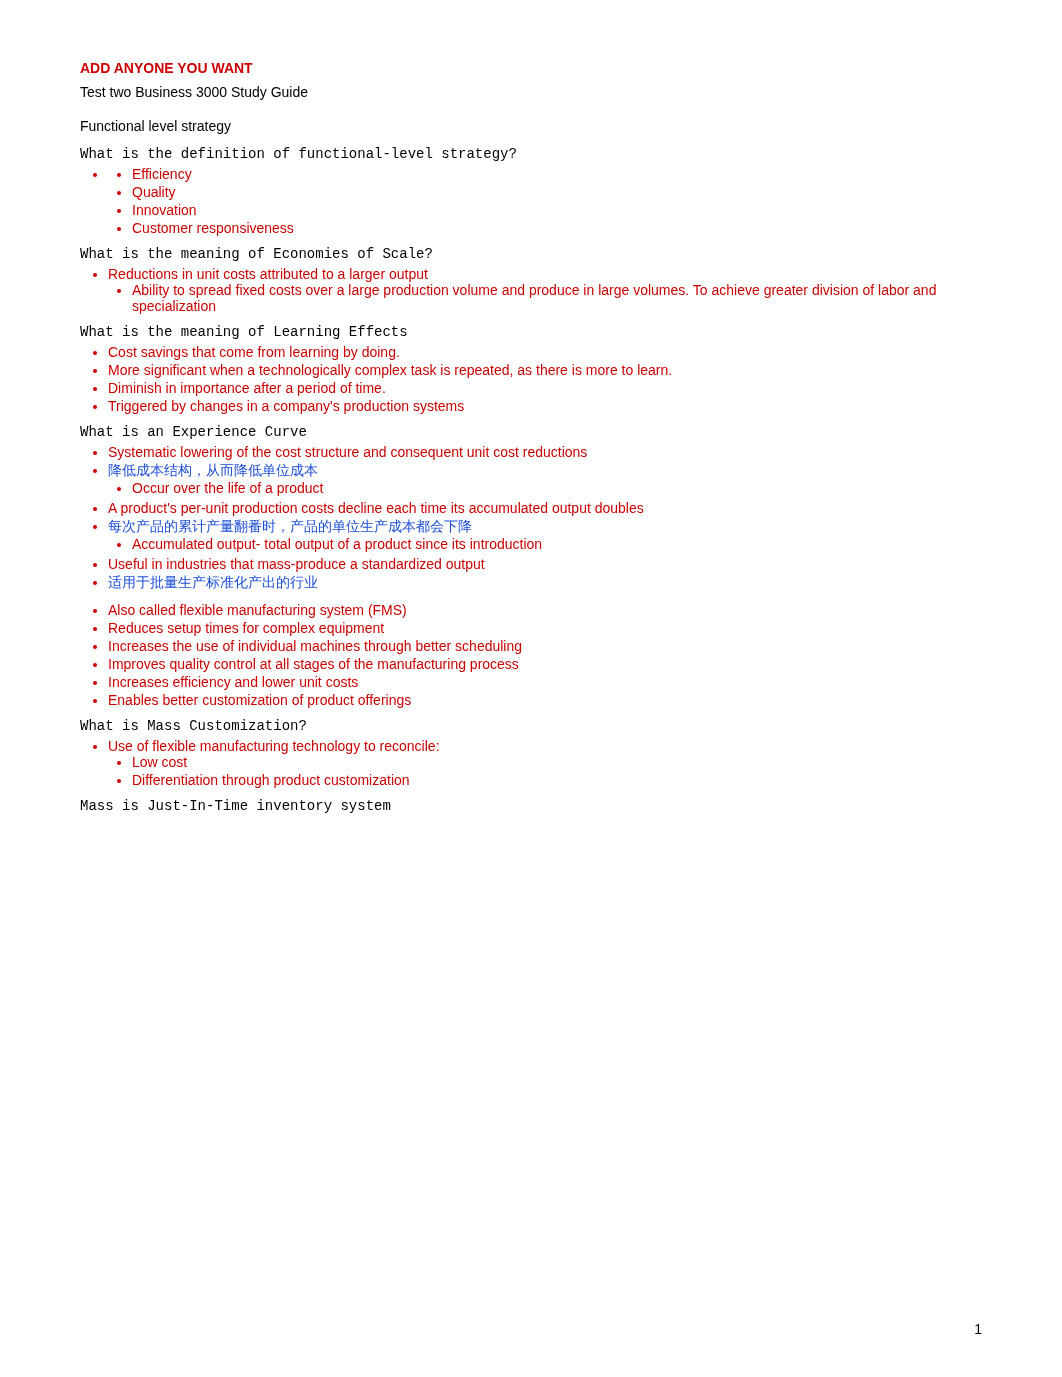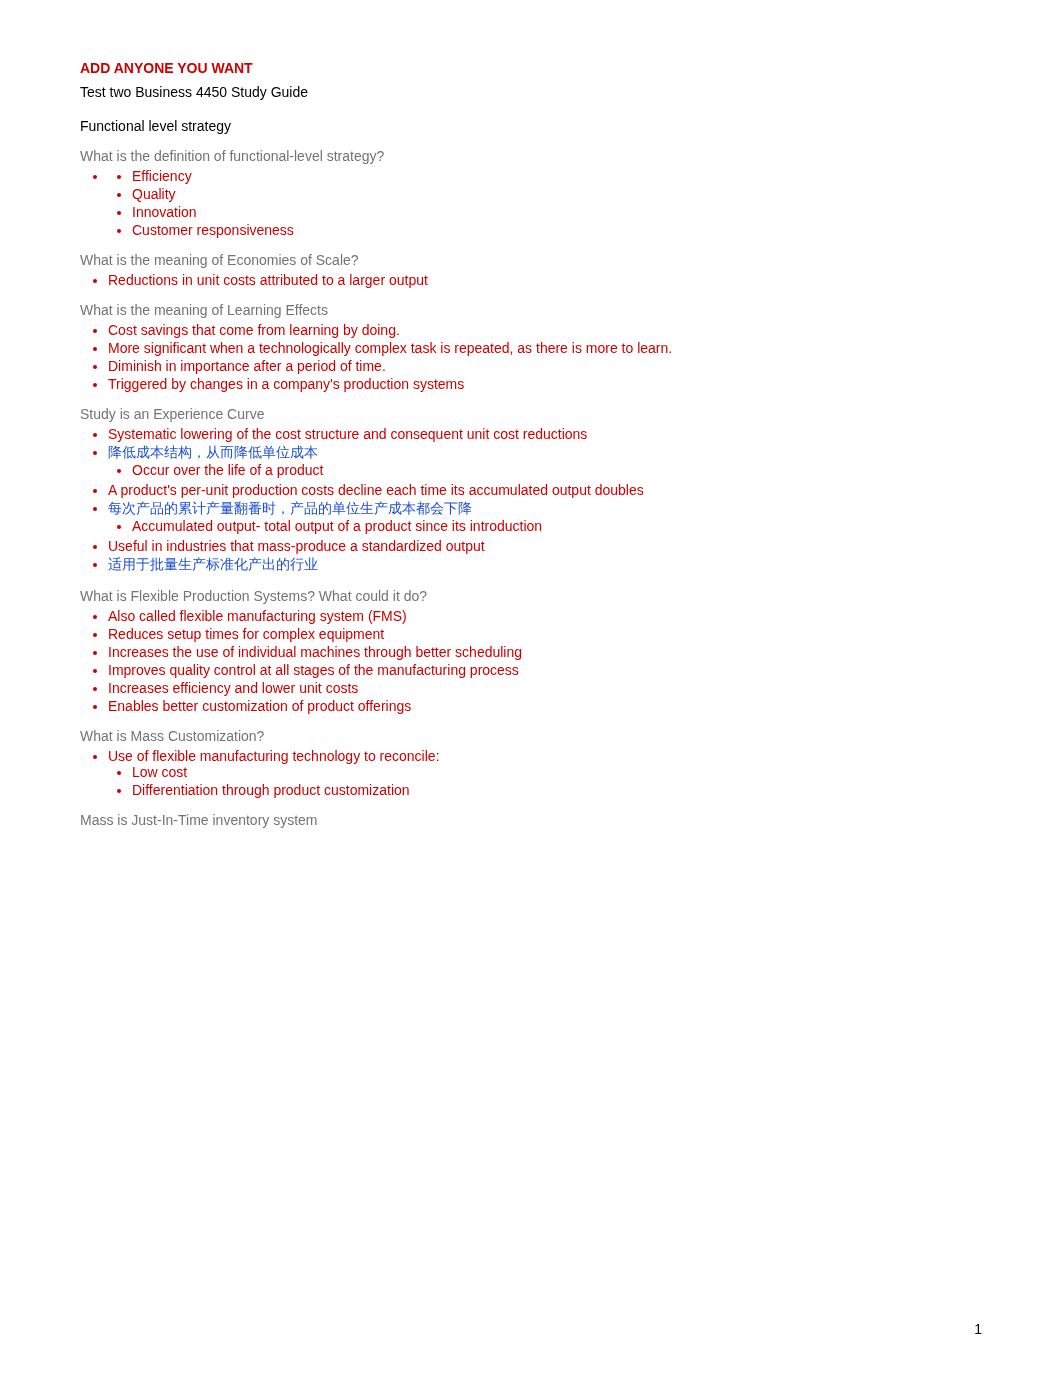--- a/index.html
+++ b/index.html
@@ -76,30 +76,30 @@
       font-size: 14px;
       color: #000;
     }
 
     .section-block {
       margin-bottom: 10px;
     }
 
     .question-line {
       font-size: 14px;
-      color: #737373;
-      margin-top: 14px;
+      color: #000000;
       margin-bottom: 4px;
+      font-family: Liberation Mono, monospace;
     }
   </style>
 </head>
 <body>
 
 <div class="page-title">ADD ANYONE YOU WANT</div>
-<div class="subtitle">Test two Business 4450 Study Guide</div>
+<div class="subtitle">Test two Business 3000 Study Guide</div>
 
 <div class="section-block">
   <div class="section-heading">Functional level strategy</div>
   <div class="question-line">What is the definition of functional-level strategy?</div>
   <ul>
     <li>
       <ul>
         <li><span>Efficiency</span></li>
         <li><span>Quality</span></li>
         <li><span>Innovation</span></li>
@@ -107,36 +107,39 @@
       </ul>
     </li>
   </ul>
 </div>
 
 <div class="section-block">
   <div class="question-line">What is the meaning of Economies of Scale?</div>
   <ul>
     <li>
       <span class="red">Reductions in unit costs attributed to a larger output</span>
+      <ul>
+        <li><span>Ability to spread fixed costs over a large production volume and produce in large volumes. To achieve greater division of labor and specialization</span></li>
+      </ul>
     </li>
   </ul>
 </div>
 
 <div class="section-block">
   <div class="question-line">What is the meaning of Learning Effects</div>
   <ul>
     <li><span>Cost savings that come from learning by doing.</span></li>
     <li><span>More significant when a technologically complex task is repeated, as there is more to learn.</span></li>
     <li><span>Diminish in importance after a period of time.</span></li>
     <li><span>Triggered by changes in a company's production systems</span></li>
   </ul>
 </div>
 
 <div class="section-block">
-  <div class="question-line">Study is an Experience Curve</div>
+  <div class="question-line">What is an Experience Curve</div>
   <ul>
     <li>
       <span>Systematic lowering of the cost structure and consequent unit cost reductions</span>
     </li>
     <li>
       <span class="black-text">降低成本结构，从而降低单位成本</span>
       <ul>
         <li><span>Occur over the life of a product</span></li>
       </ul>
     </li>
@@ -152,21 +155,20 @@
     <li>
       <span>Useful in industries that mass-produce a standardized output</span>
     </li>
     <li>
       <span class="black-text">适用于批量生产标准化产出的行业</span>
     </li>
   </ul>
 </div>
 
 <div class="section-block">
-  <div class="question-line">What is Flexible Production Systems? What could it do?</div>
   <ul>
     <li><span>Also called flexible manufacturing system (FMS)</span></li>
     <li><span>Reduces setup times for complex equipment</span></li>
     <li><span>Increases the use of individual machines through better scheduling</span></li>
     <li><span>Improves quality control at all stages of the manufacturing process</span></li>
     <li><span>Increases efficiency and lower unit costs</span></li>
     <li><span>Enables better customization of product offerings</span></li>
   </ul>
 </div>
 

